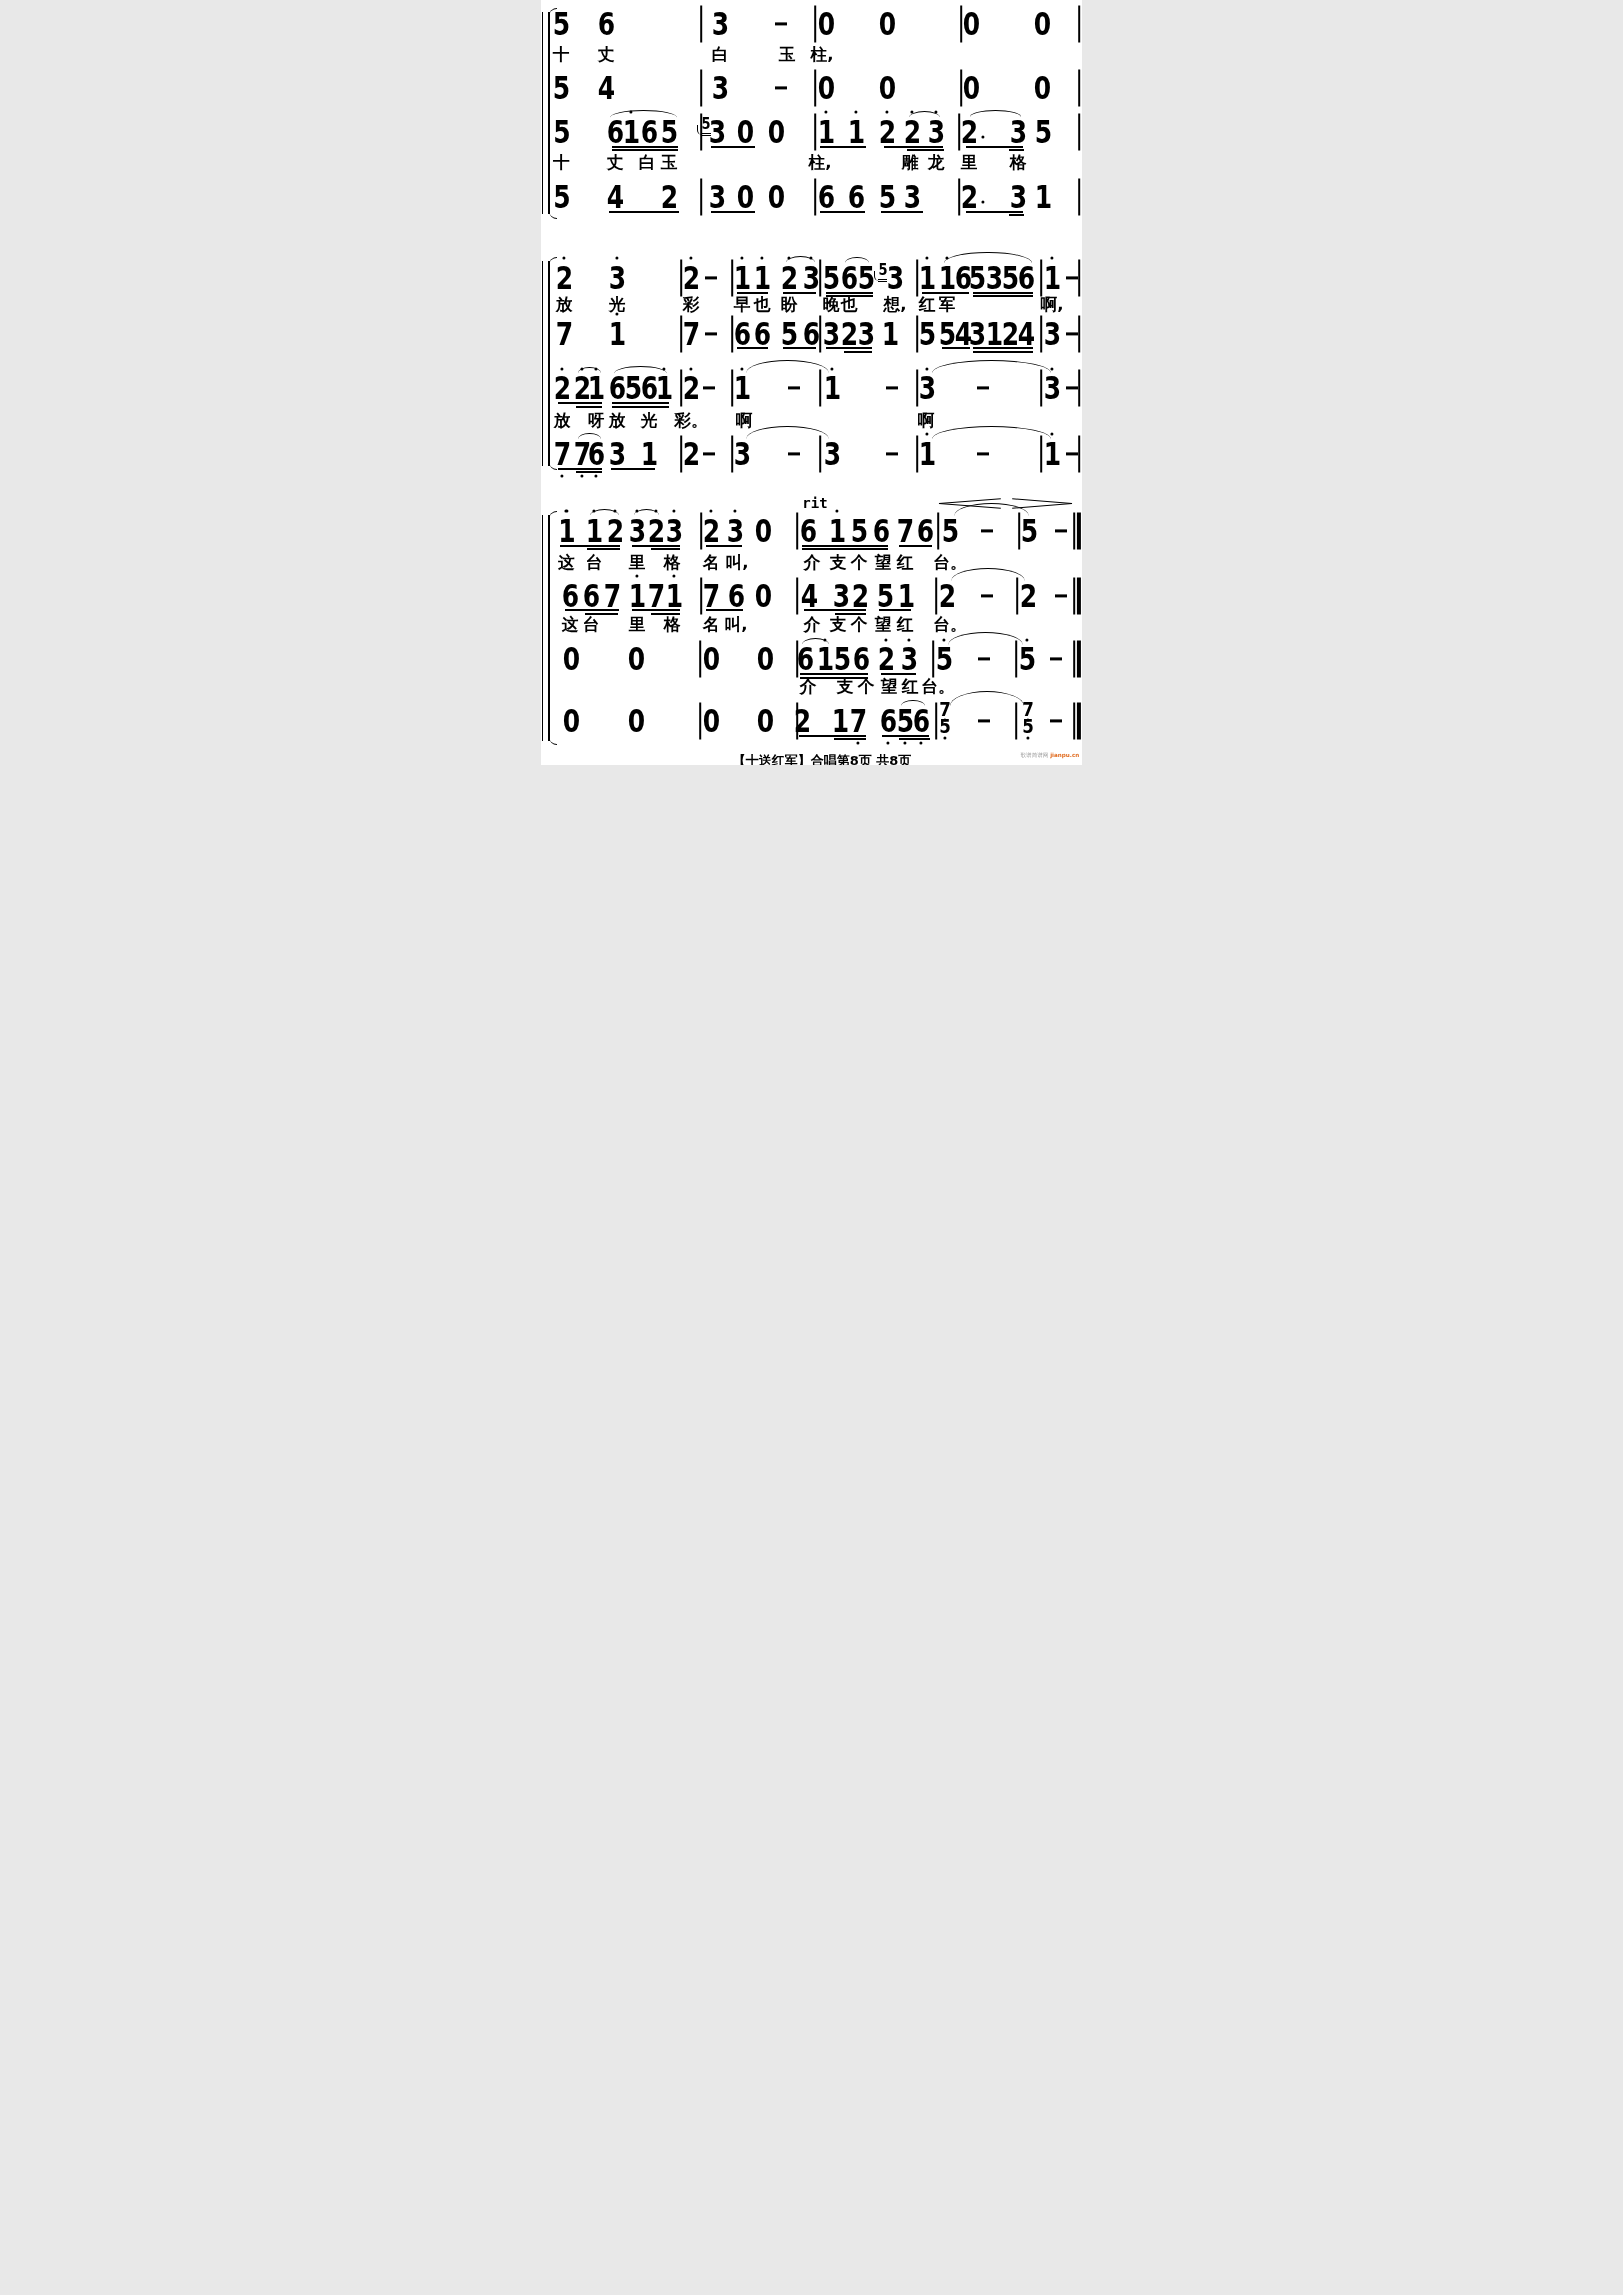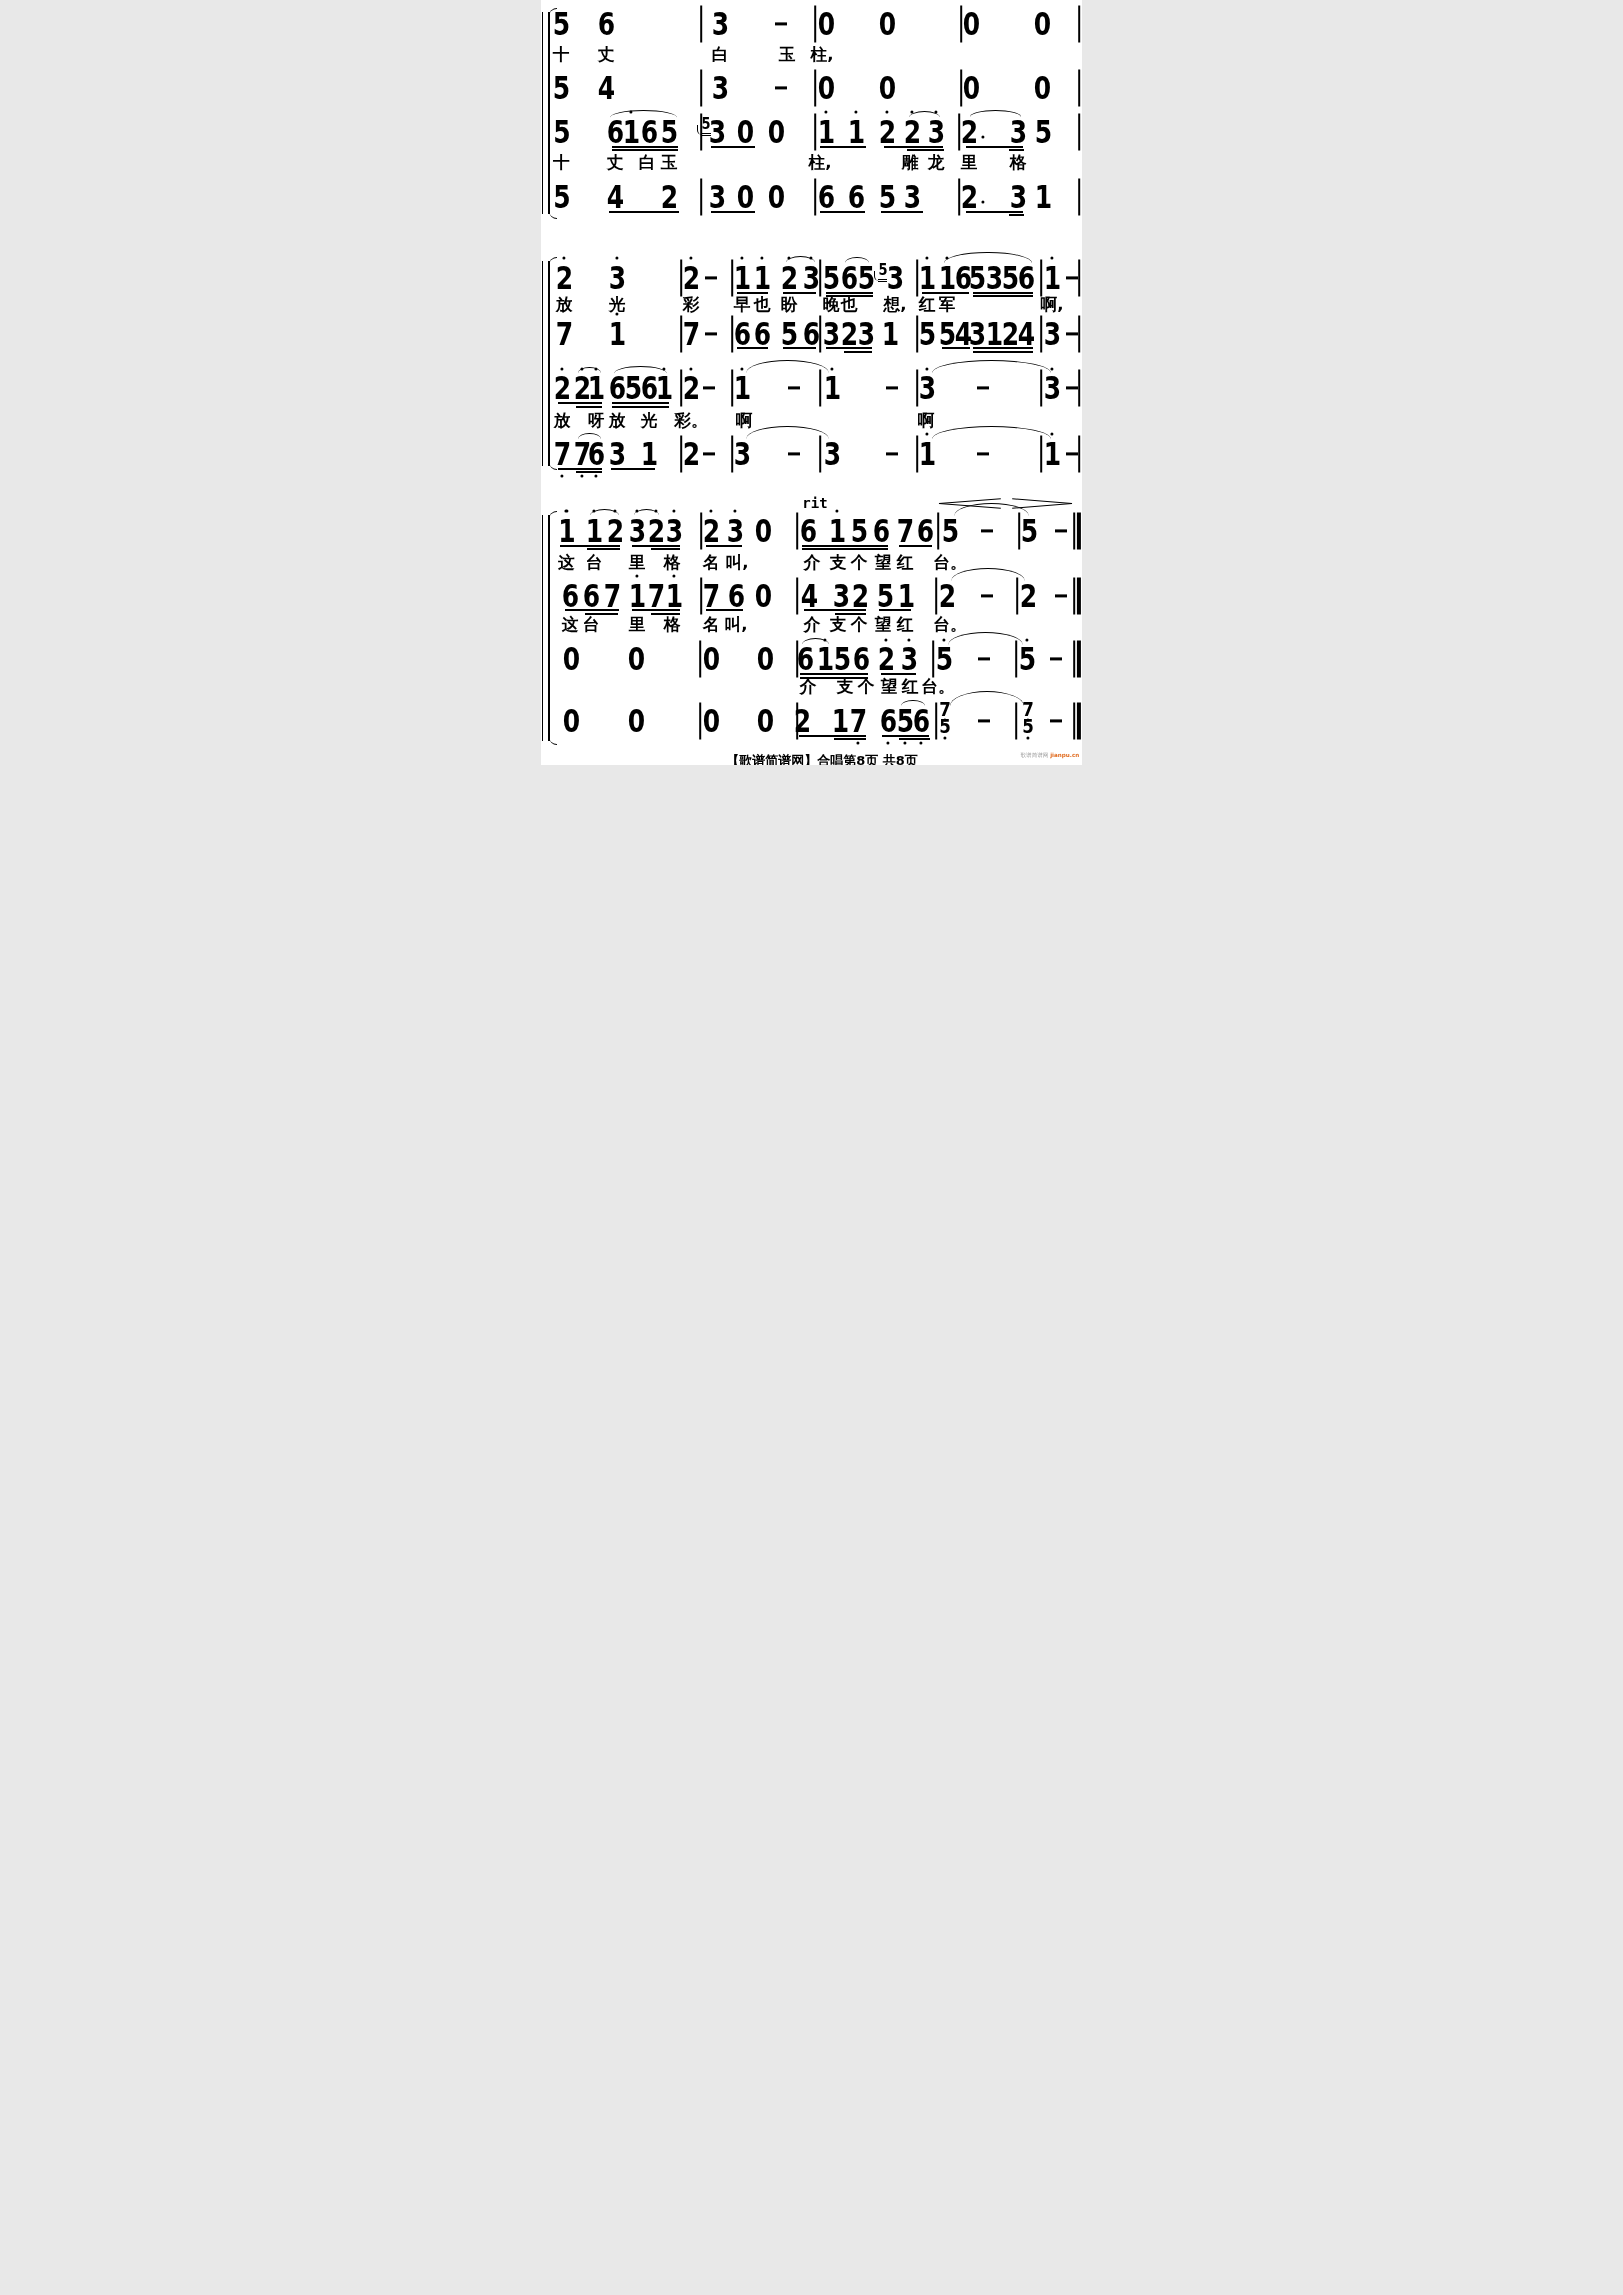--- a/index.html
+++ b/index.html
@@ -511,19 +511,19 @@
       <div class="tok dash" style="left: 443px; top: 721px;"></div>
       <div class="tok bar" style="left: 475px; top: 721px;"></div>
       <div class="tok chnote" style="left: 487px; top: 710px;">7</div>
       <div class="tok dot" style="left: 487px; top: 720px;"></div>
       <div class="tok chnote" style="left: 487px; top: 727px;">5</div>
       <div class="tok dot" style="left: 487px; top: 738px;"></div>
       <div class="tok dash" style="left: 515px; top: 721px;"></div>
       <div class="tok bar-thin" style="left: 533px; top: 721px;"></div>
       <div class="tok bar-thick" style="left: 538px; top: 721px;"></div>
     </div>
-  <div class="footer">【歌谱简谱网】合唱第8页 共8页</div>
+  <div class="footer">【十送红军】合唱第8页 共8页</div>
   <div class="watermark">
     <span class="wm-site">歌谱简谱网</span>
     <span class="wm-domain">jianpu.cn</span>
   </div>
 </div>
 
 
 </body></html>

